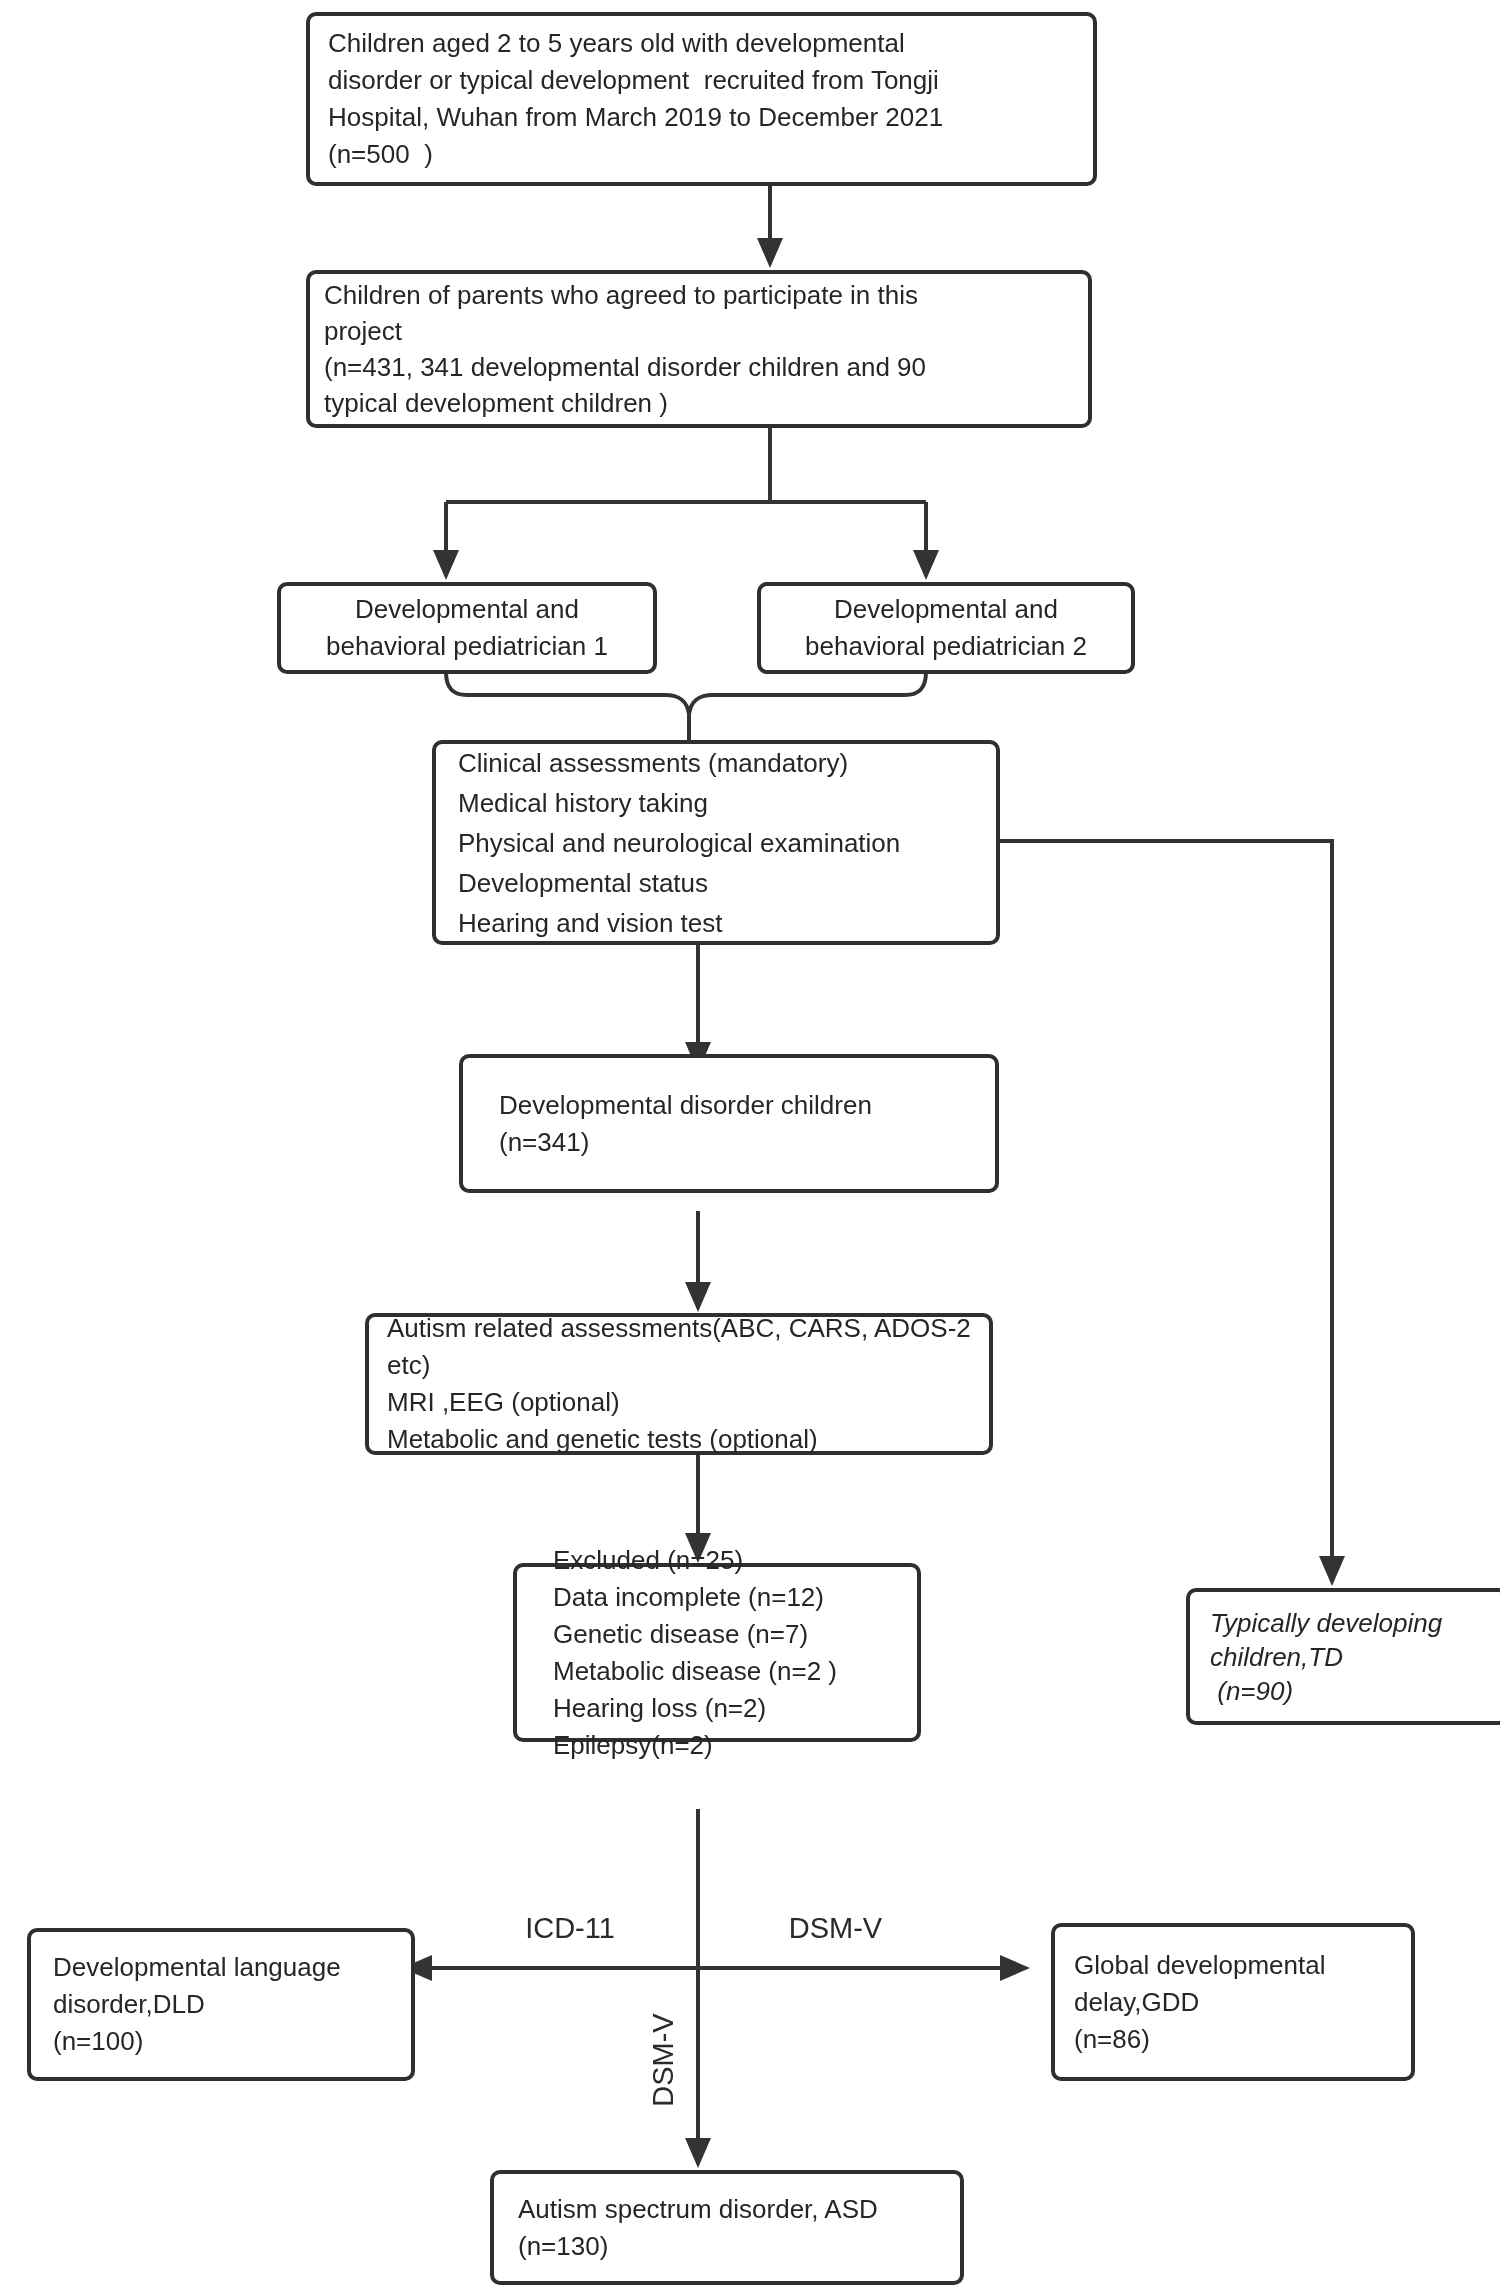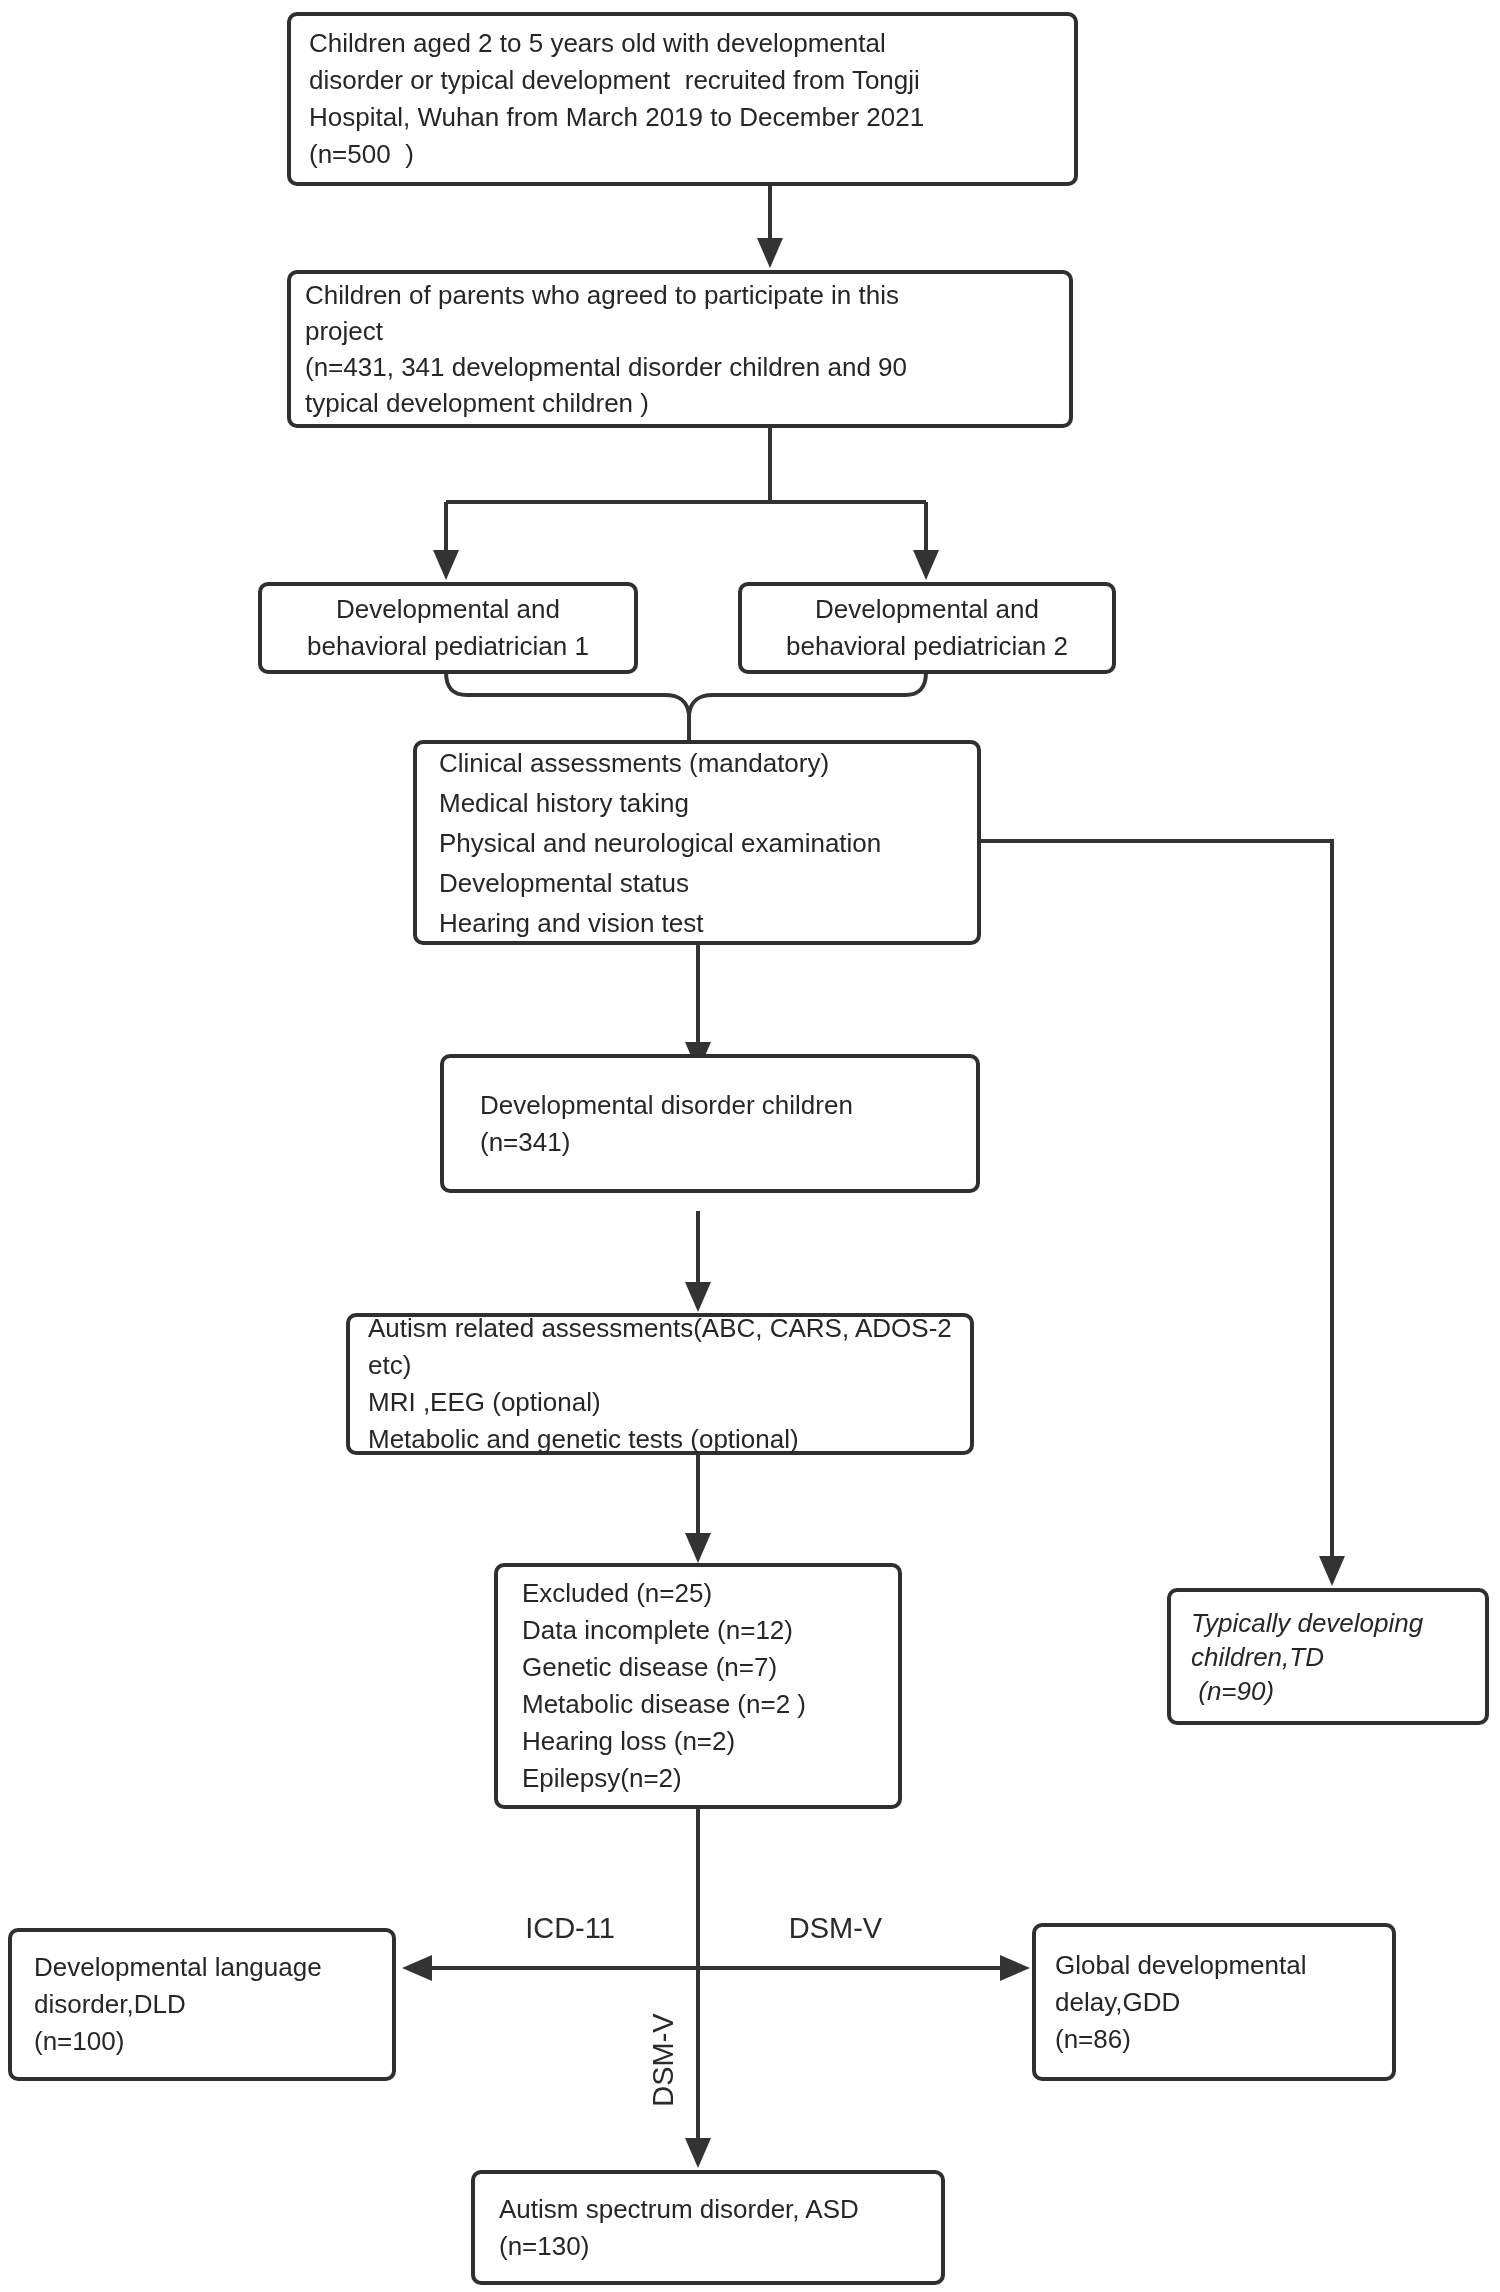--- a/index.html
+++ b/index.html
@@ -19,37 +19,38 @@
     border:4px solid #2f2f2f;
     border-radius:10px;
     font-size:26px;
     line-height:37px;
     white-space:pre-wrap;
     display:flex;
     flex-direction:column;
     justify-content:center;
     text-align:left;
     z-index:2;
+    margin-left:19px;
   }
   .lbl{
     position:absolute;
     font-size:29px;
     text-align:center;
     z-index:2;
     color:#2a2a2a;
   }
   
   #b-recruited   {left:287px; top:12px;   width:791px; height:174px; padding:6px 18px;}
   #b-consented   {left:287px; top:270px;  width:786px; height:158px; padding:4px 14px; line-height:36px;}
   #b-ped1        {left:258px; top:582px;  width:380px; height:92px;  text-align:center; padding:2px 6px;}
   #b-ped2        {left:738px; top:582px;  width:378px; height:92px;  text-align:center; padding:2px 6px;}
   #b-clinical    {left:413px; top:740px;  width:568px; height:205px; padding:4px 22px; line-height:40px;}
   #b-dd          {left:440px; top:1054px; width:540px; height:139px; padding:4px 36px;}
   #b-autism      {left:346px; top:1313px; width:628px; height:142px; padding:4px 18px;}
-  #b-excluded    {left:494px; top:1563px; width:408px; height:246px; padding:4px 24px;}
+  #b-excluded    {left:494px; top:1563px; width:408px; height:179px; padding:4px 36px;}
   #b-td          {left:1167px;top:1588px; width:322px; height:137px; padding:4px 20px; line-height:34px;font-style:italic;}
   #b-dld         {left:8px;   top:1928px; width:388px; height:153px; padding:8px 22px;}
   #b-gdd         {left:1032px;top:1923px; width:364px; height:158px; padding:4px 19px;}
   #b-asd         {left:471px; top:2170px; width:474px; height:115px; padding:4px 24px;}
   
   #l-icd11 {left:495px; top:1912px; width:150px;}
   #l-dsmv-h{left:758px; top:1912px; width:155px;}
   #l-dsmv-v{
     left:592px; top:2040px; width:150px; height:40px;
     transform:rotate(-90deg);

